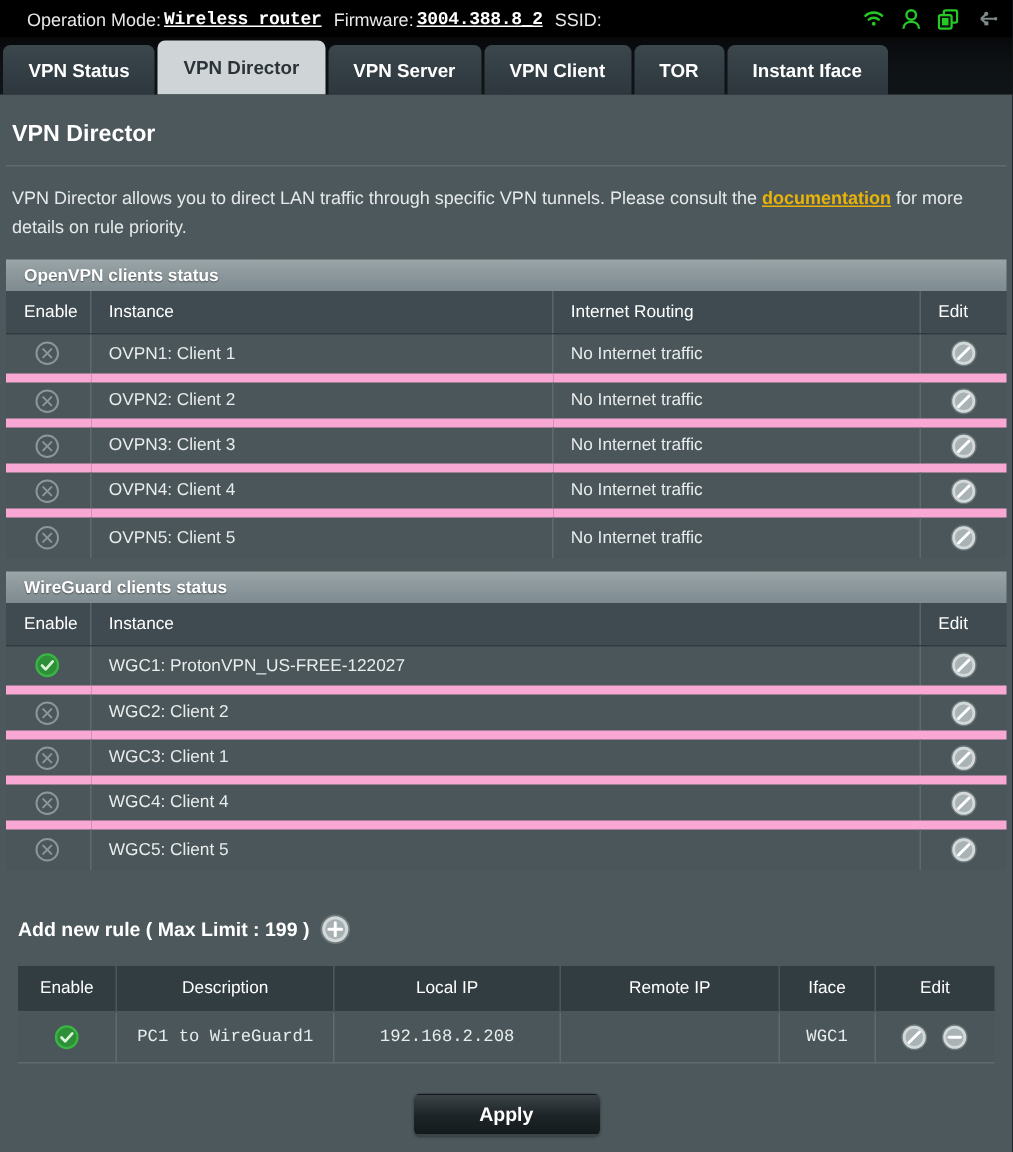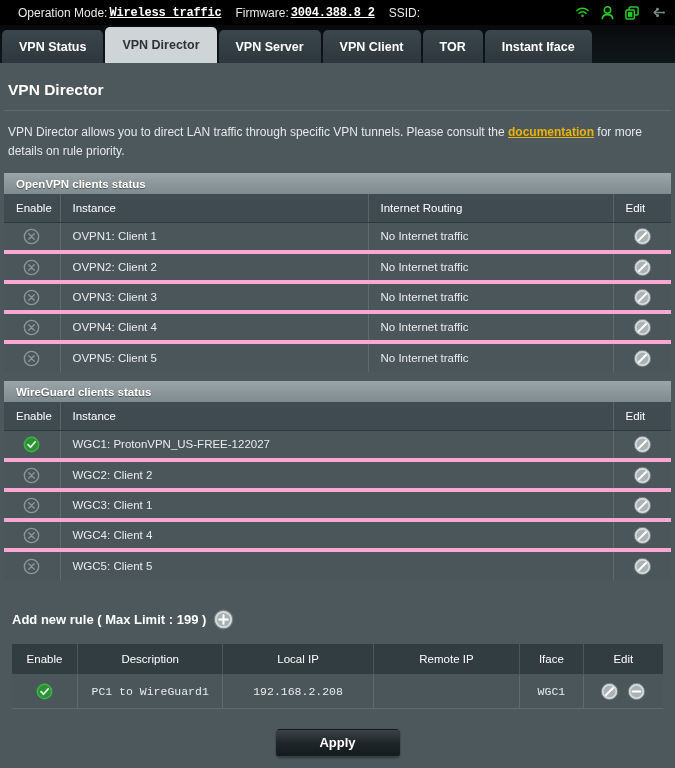--- a/index.html
+++ b/index.html
@@ -25,21 +25,21 @@
   }
   .topbar .lbl { color: #e9e9e9; }
   .topbar .val {
     color: #ffffff;
     font-family: "Liberation Mono", monospace;
     font-weight: bold;
     text-decoration: underline;
     margin: 0 4px 0 2px;
     letter-spacing: -0.2px;
   }
-  .topbar .sp { margin-left: 10px; }
+  .topbar .sp { margin-left: 4px; }
   .topicons {
     position: absolute;
     right: 10px;
     top: 0;
     height: 25px;
     display: flex;
     align-items: center;
     gap: 11px;
   }
   .topicons span { display: block; line-height: 0; }
@@ -136,21 +136,21 @@
     border-bottom: 1px solid #2f3a3e;
   }
   table.grid th:last-child { border-right: none; }
   table.grid td {
     background: #4a565a;
     color: #e9ecec;
     font-size: 11.5px;
     height: 30px;
     padding-left: 12px;
     border-right: 1px solid #5d6a6e;
-    border-bottom: 4px solid #f9a8d4;
+    border-bottom: 6px solid #f9a8d4;
     border-top: 1px solid #55636700;
   }
   table.grid td:last-child { border-right: none; }
   table.grid tr:last-child td { border-bottom: none; }
   .c-enable { width: 56px; text-align: center; padding-left: 0 !important; }
   .c-edit   { width: 58px; text-align: center; padding-left: 0 !important; }
   .c-route  { width: 245px; }
   th.c-enable, th.c-edit { text-align: left; padding-left: 12px !important; }
   th.c-edit { text-align: left; }
   .tbl-pad-b { height: 9px; background: #4c585c; margin: 0 4px; }
@@ -225,21 +225,21 @@
     font-family: "Liberation Sans", sans-serif;
     cursor: pointer;
     box-shadow: 0 1px 2px rgba(0,0,0,.4);
   }
 </style>
 </head>
 <body>
 
 <div class="topbar">
   <span class="lbl">Operation Mode:</span>
-  <span class="val">Wireless traffic</span>
+  <span class="val">Wireless router</span>
   <span class="lbl sp">Firmware:</span>
   <span class="val">3004.388.8_2</span>
   <span class="lbl sp">SSID:</span>
   <span class="lbl"></span>
 
   <div class="topicons">
     <span class="ico click">
       <svg width="15" height="13" viewBox="0 0 16 13">
         <path d="M8 11.4a1.35 1.35 0 1 0 0-2.7 1.35 1.35 0 0 0 0 2.7z" fill="#25c825"></path>
         <path d="M4.4 7.2a5.3 5.3 0 0 1 7.2 0" stroke="#25c825" stroke-width="1.7" fill="none" stroke-linecap="round"></path>

